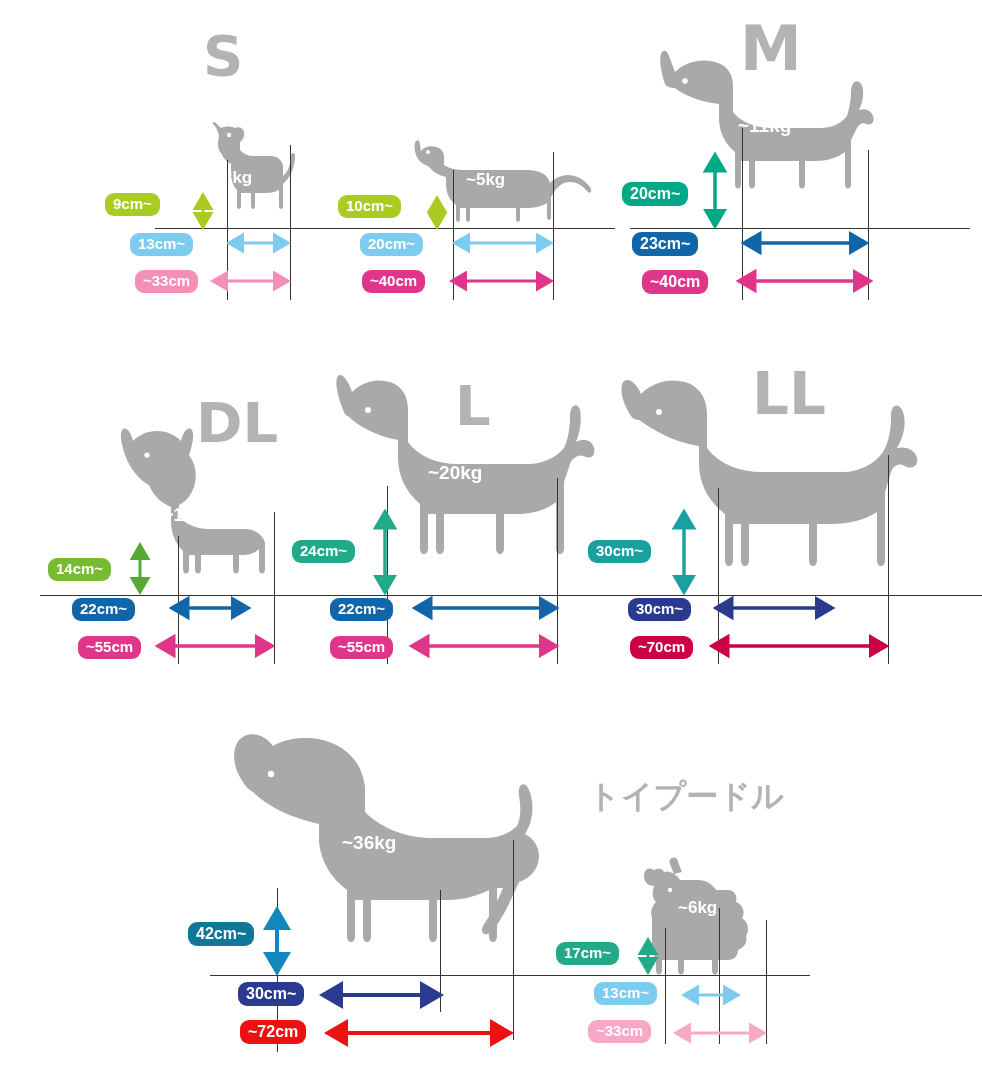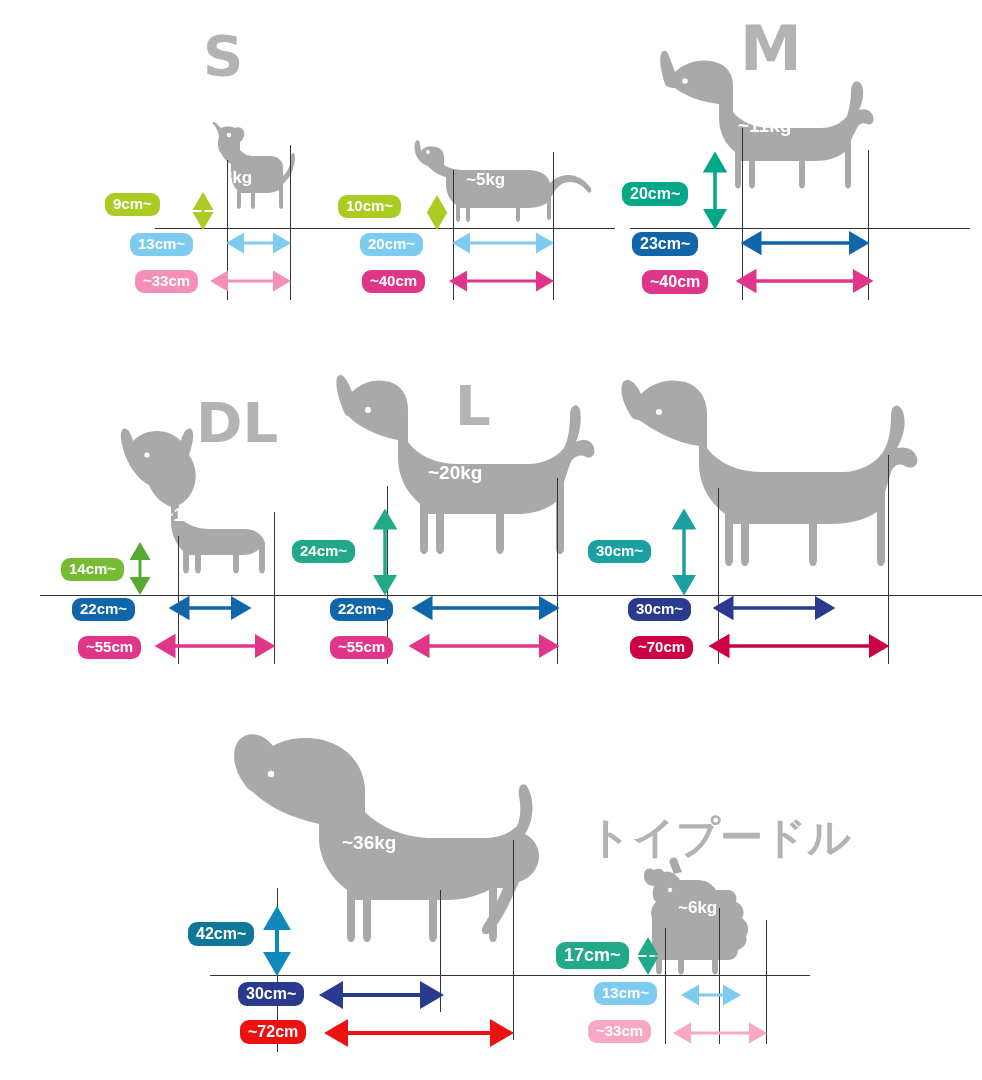--- a/index.html
+++ b/index.html
@@ -126,21 +126,21 @@
     <div class="dog" style="left:105px;top:425px;">
       <svg width="185" height="180" viewBox="0 0 185 180">
         <path fill="#a9a9a9" d="M20 30 C16 18 14 8 18 4 C22 2 26 8 28 16 C34 10 42 6 52 6 C62 6 70 10 76 16 C78 8 82 2 86 4 C90 8 88 18 84 30 C90 38 92 48 90 58 C88 68 82 76 74 80 L74 92 C82 100 92 104 104 104 L140 104 C150 104 158 110 160 118 L160 144 C160 150 154 150 154 144 L154 124 C150 128 144 130 138 130 L134 130 L134 144 C134 150 128 150 128 144 L128 130 L96 130 L96 144 C96 150 90 150 90 144 L90 130 L84 130 L84 144 C84 150 78 150 78 144 L78 126 C70 118 66 108 66 96 L66 82 C56 78 48 70 44 60 C36 56 26 46 20 30 Z"></path>
         <circle cx="42" cy="30" r="2.6" fill="#ffffff"></circle>
       </svg>
     </div>
     <div class="weight-label" style="left:163px;top:505px;font-size:18px;">~11kg</div>
     <div class="guide v" style="left:178px;top:536px;height:128px;"></div>
     <div class="guide v" style="left:274px;top:512px;height:152px;"></div>
     <div class="guide h" style="left:40px;top:595px;width:560px;"></div>
-    <div class="tag" style="left:48px;top:558px;font-size:15px;background:#77bb33;margin-left:13px;">14cm~</div>
+    <div class="tag" style="left:48px;top:558px;font-size:15px;background:#77bb33;">14cm~</div>
     <div class="tag" style="left:72px;top:598px;font-size:15px;background:#1166aa;">22cm~</div>
     <div class="tag" style="left:78px;top:636px;font-size:15px;background:#e0368a;">~55cm</div>
   </div>
 
   <div class="size-group" style="left:0;top:0;width:330px;height:340px;">
     <div class="size-letter" style="left:455px;top:378px;font-size:56px;">L</div>
     <div class="dog" style="left:320px;top:370px;">
       <svg width="330" height="230" viewBox="0 0 330 230">
         <path fill="#a9a9a9" d="M24 42 C18 28 14 12 18 6 C22 2 28 10 32 22 C42 12 56 8 70 12 C82 16 88 26 88 40 L88 72 C98 86 116 94 138 94 L208 94 C222 94 236 88 244 78 C248 70 250 58 250 46 C250 34 258 32 260 40 C262 50 260 62 256 72 C264 68 272 70 274 78 C276 86 270 90 264 86 C258 84 252 88 250 94 L244 112 L244 178 C244 186 236 186 236 178 L236 132 C226 140 212 144 196 144 L184 144 L184 178 C184 186 176 186 176 178 L176 144 L124 144 L124 178 C124 186 116 186 116 178 L116 144 L108 144 L108 178 C108 186 100 186 100 178 L100 134 C86 122 78 106 78 88 L78 70 C56 66 38 56 28 46 C26 46 25 44 24 42 Z"></path>
         <circle cx="48" cy="40" r="3" fill="#ffffff"></circle>
@@ -148,20 +148,21 @@
     </div>
     <div class="weight-label" style="left:428px;top:462px;font-size:19px;">~20kg</div>
     <div class="guide v" style="left:387px;top:486px;height:178px;"></div>
     <div class="guide v" style="left:557px;top:478px;height:186px;"></div>
     <div class="tag" style="left:292px;top:540px;font-size:15px;background:#22aa88;">24cm~</div>
     <div class="tag" style="left:330px;top:598px;font-size:15px;background:#1166aa;">22cm~</div>
     <div class="tag" style="left:330px;top:636px;font-size:15px;background:#e0368a;">~55cm</div>
   </div>
 
   <div class="size-group" style="left:0;top:0;width:390px;height:340px;">
+    <div class="size-letter" style="left:752px;top:365px;font-size:58px;">LL</div>
     <div class="dog" style="left:605px;top:368px;">
       <svg width="350" height="240" viewBox="0 0 350 240">
         <path fill="#a9a9a9" d="M26 48 C18 36 14 22 18 14 C24 8 32 16 36 26 C48 14 64 10 80 14 C94 18 102 30 102 46 L102 80 C114 96 134 104 158 104 L238 104 C254 104 270 96 278 84 C284 74 286 62 286 48 C286 36 294 34 298 44 C302 56 298 70 292 80 C302 78 310 82 312 90 C314 98 306 102 300 98 C294 94 288 98 286 104 L280 124 L280 192 C280 200 272 200 272 192 L272 144 C260 152 244 156 226 156 L212 156 L212 192 C212 200 204 200 204 192 L204 156 L144 156 L144 192 C144 200 136 200 136 192 L136 156 L128 156 L128 192 C128 200 120 200 120 192 L120 146 C104 134 94 116 94 96 L94 78 C68 74 48 62 34 52 C30 52 27 50 26 48 Z"></path>
         <circle cx="54" cy="44" r="3" fill="#ffffff"></circle>
       </svg>
     </div>
     <div class="weight-label" style="left:744px;top:448px;font-size:19px;">~36kg</div>
     <div class="guide v" style="left:718px;top:488px;height:176px;"></div>
     <div class="guide v" style="left:888px;top:455px;height:209px;"></div>
     <div class="guide h" style="left:600px;top:595px;width:382px;"></div>
@@ -181,32 +182,32 @@
     <div class="guide v" style="left:277px;top:888px;height:164px;"></div>
     <div class="guide v" style="left:440px;top:890px;height:122px;"></div>
     <div class="guide v" style="left:513px;top:840px;height:200px;"></div>
     <div class="guide h" style="left:210px;top:975px;width:600px;"></div>
     <div class="tag" style="left:188px;top:922px;font-size:16px;background:#117799;">42cm~</div>
     <div class="tag" style="left:238px;top:982px;font-size:16px;background:#2a3b8f;">30cm~</div>
     <div class="tag" style="left:240px;top:1020px;font-size:16px;background:#ee1111;">~72cm</div>
   </div>
 
   <div class="size-group" style="left:0;top:0;width:400px;height:350px;">
-    <div class="size-letter" style="left:588px;top:780px;font-size:43px;margin-top:36px;">トイプードル</div>
+    <div class="size-letter" style="left:588px;top:780px;font-size:32px;">トイプードル</div>
     <div class="dog" style="left:620px;top:848px;">
       <svg width="160" height="145" viewBox="0 0 160 145">
         <path fill="#a9a9a9" d="M34 22 C28 18 24 22 24 28 C24 34 28 38 34 38 C32 44 32 50 36 54 C32 58 30 64 32 70 L32 94 C30 100 32 106 36 110 L36 122 C36 128 42 128 42 122 L42 112 L58 112 L58 122 C58 128 64 128 64 122 L64 112 L92 112 L92 122 C92 128 98 128 98 122 L98 112 L108 112 C114 112 118 108 118 102 C124 100 128 94 126 88 C130 82 128 74 122 70 C126 64 122 56 116 54 C118 48 114 42 108 42 L96 42 C92 36 86 32 78 32 L60 32 C56 26 50 22 44 24 C42 20 38 20 34 22 Z M56 10 C52 8 48 12 50 16 L54 26 L62 24 L58 14 C58 12 57 11 56 10 Z"></path>
         <circle cx="50" cy="42" r="2.2" fill="#ffffff"></circle>
       </svg>
     </div>
     <div class="weight-label" style="left:678px;top:898px;font-size:17px;">~6kg</div>
     <div class="guide v" style="left:665px;top:928px;height:116px;"></div>
     <div class="guide v" style="left:719px;top:908px;height:136px;"></div>
     <div class="guide v" style="left:766px;top:920px;height:124px;"></div>
-    <div class="tag" style="left:556px;top:942px;font-size:18px;background:#22aa88;">17cm~</div>
+    <div class="tag" style="left:556px;top:942px;font-size:15px;background:#22aa88;">17cm~</div>
     <div class="tag" style="left:594px;top:982px;font-size:15px;background:#7ecbf0;">13cm~</div>
     <div class="tag" style="left:588px;top:1020px;font-size:15px;background:#f7a8c4;">~33cm</div>
   </div>
 
   <svg class="arrow-layer" viewBox="0 0 982 1080">
     <defs>
       <marker id="aYG" markerWidth="7" markerHeight="7" refX="5" refY="3.5" orient="auto">
           <path d="M0,0 L6,3.5 L0,7 z" fill="#aacc22"></path>
         </marker>
       <marker id="aYGs" markerWidth="7" markerHeight="7" refX="1" refY="3.5" orient="auto">

